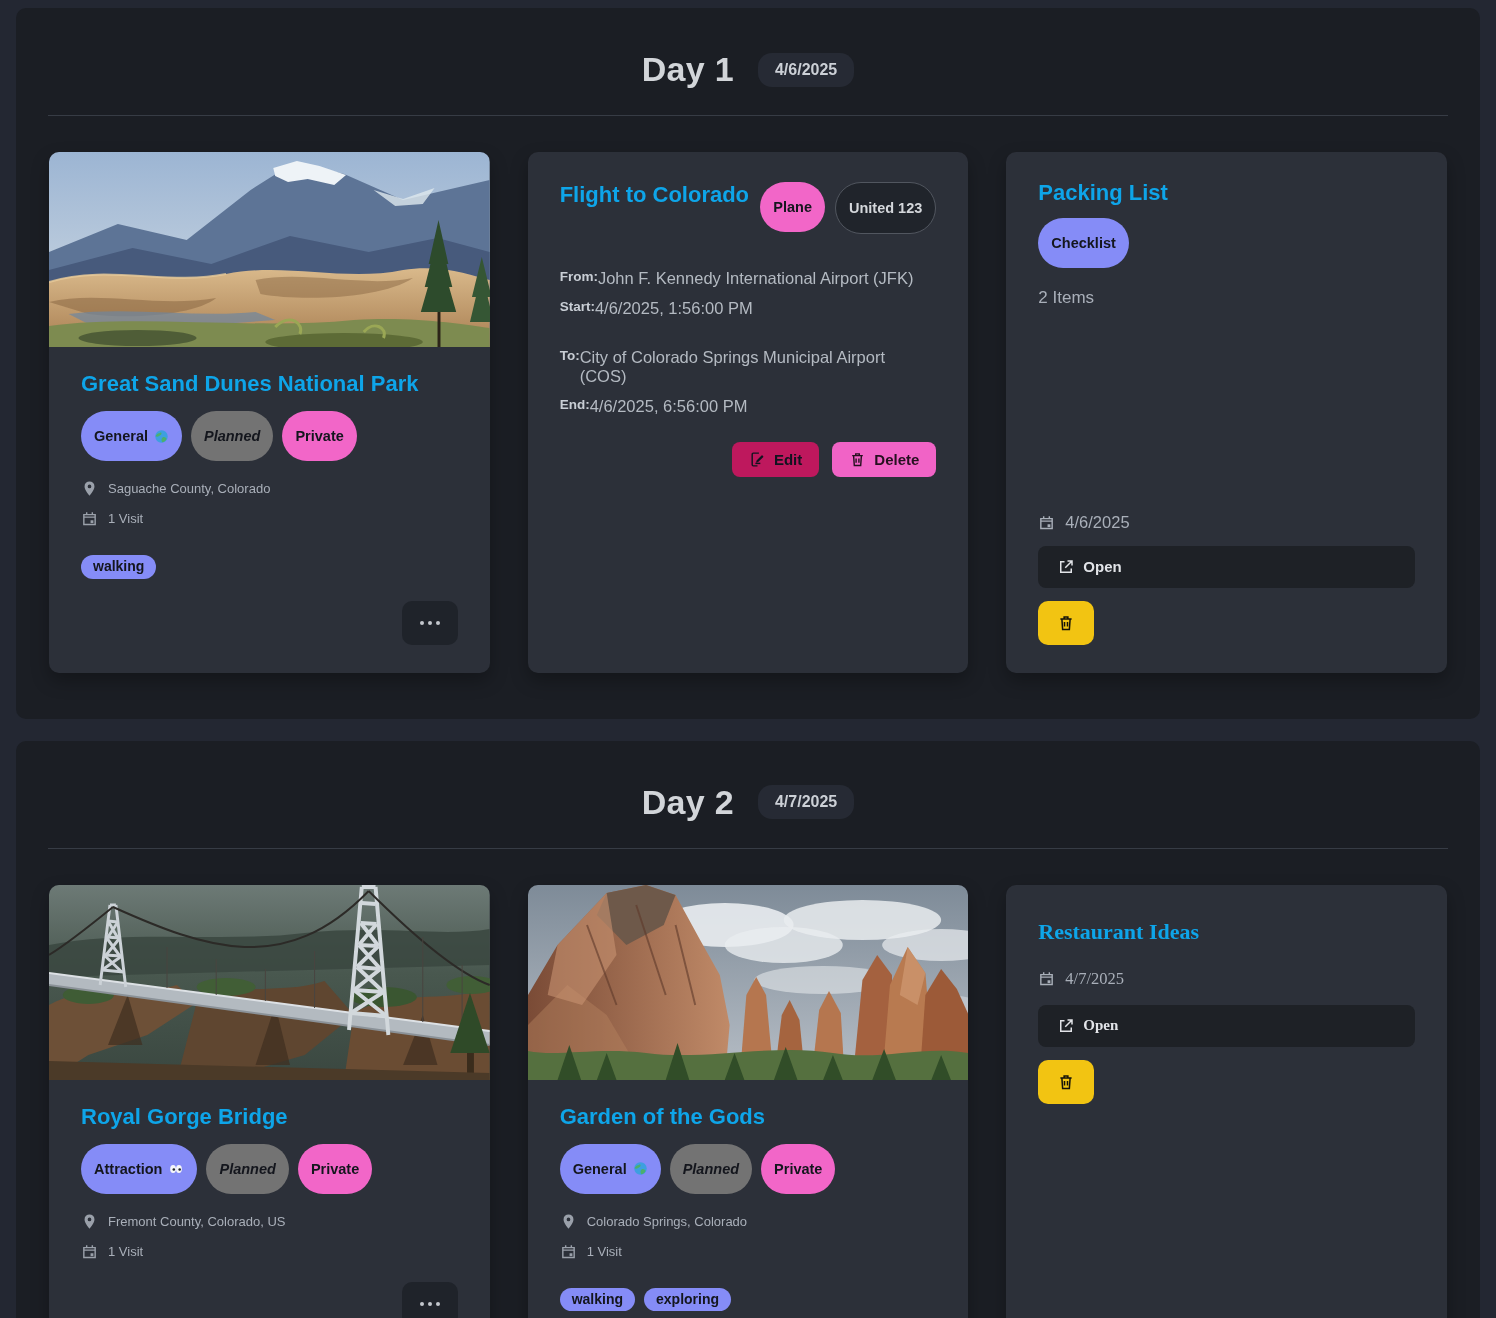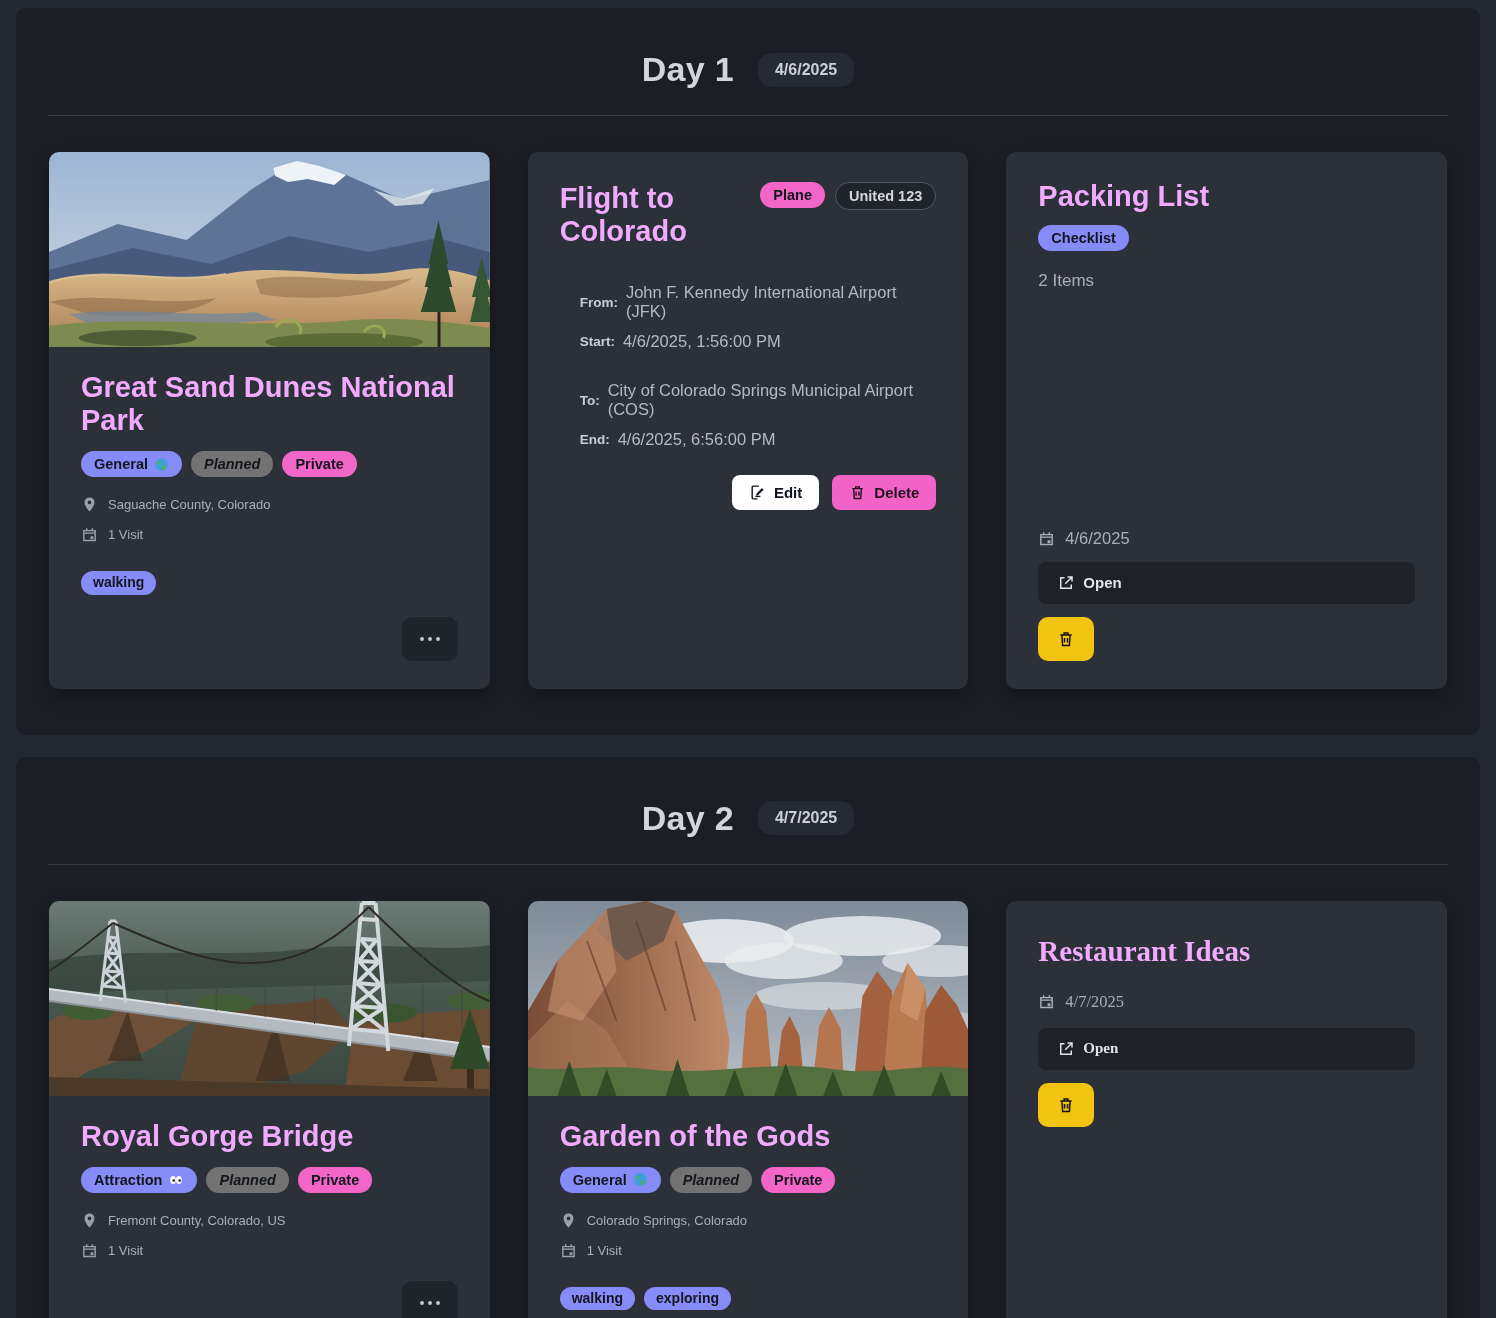--- a/index.html
+++ b/index.html
@@ -31,25 +31,25 @@
     padding:0 33px;
   }
   .card{
     background:#2c3039;border-radius:10px;min-height:470px;
     display:flex;flex-direction:column;overflow:hidden;
     box-shadow:0 8px 18px rgba(0,0,0,.28);
   }
   .photo{height:195px;flex:0 0 195px;}
   .photo svg{display:block;width:100%;height:100%;}
   .card-body{padding:24px 32px 28px;display:flex;flex-direction:column;flex:1;}
-  .card-title{font-size:29px;font-weight:700;color:#f0abfc;margin:0 0 14px;}
+  .card-title{font-size:22px;font-weight:700;color:#0ea5e9;margin:0 0 14px;}
   .tag-row{display:flex;gap:9px;flex-wrap:wrap;margin-bottom:6px;}
   .pill{
     display:inline-flex;align-items:center;gap:6px;
-    padding:4px 13px;border-radius:999px;
+    padding:16px 13px;border-radius:999px;
     font-size:14.5px;font-weight:600;color:#14161d;line-height:1.25;
   }
   .pill-indigo{background:#858cf7;}
   .pill-green{background:#737373;font-style:italic;}
   .pill-pink{background:#f266c8;}
   .pill-outline{
     background:#20242b;color:#d4d7db;border:1px solid #51565f;
     font-weight:600;
   }
   .meta-row{
@@ -61,30 +61,30 @@
   .act-row .pill{font-size:14px;padding:3px 12px;}
   .more-btn{
     margin-top:22px;margin-left:auto;width:56px;height:44px;flex:0 0 auto;
     background:#1f232a;border:none;border-radius:10px;cursor:pointer;
     display:flex;align-items:center;justify-content:center;gap:4px;
   }
   .more-btn i{width:4px;height:4px;border-radius:50%;background:#c3c7cd;display:block;}
   
   .flight-head{display:flex;align-items:flex-start;gap:10px;margin-bottom:24px;}
   .flight-head .card-title{margin:0;flex:1;}
-  .frow{display:flex;align-items:center;gap:8px;margin-top:11px;color:#b4bac2;font-size:16.5px;margin-left:20px;}
+  .frow{display:flex;align-items:flex-start;margin-top:11px;color:#b4bac2;font-size:16.5px;}
   .frow.gap-top{margin-top:30px;}
   .flabel{font-size:13.5px;font-weight:700;color:#c9ced5;}
   .btn-row{display:flex;justify-content:flex-end;gap:13px;margin-top:auto;}
   .btn{
     display:inline-flex;align-items:center;gap:8px;border:none;cursor:pointer;
     border-radius:8px;padding:9px 17px;font-size:15px;font-weight:700;
     font-family:inherit;
   }
-  .btn-edit{background:#ffffff;color:#11131f;}
+  .btn-edit{background:#be185d;color:#11131f;}
   .btn-delete{background:#f163c6;color:#26101f;}
   .btn-open{background:#1e2126;color:#e2e4e8;padding:12px 19px;}
   .btn-trash{background:#f2c412;color:#15130a;width:56px;height:44px;justify-content:center;padding:0;border-radius:10px;}
   
   .doc-body{padding:28px 32px;display:flex;flex-direction:column;flex:1;}
   .doc-body .card-title{margin-bottom:12px;}
   .count{color:#a9afb9;font-size:17px;margin-top:14px;}
   .spacer{flex:1;}
   .date-row{display:flex;align-items:center;gap:10px;color:#a9afb9;font-size:16.5px;margin-top:16px;}
   .doc-btns{display:flex;justify-content:flex-end;gap:13px;margin-top:14px;flex-direction:column;}

